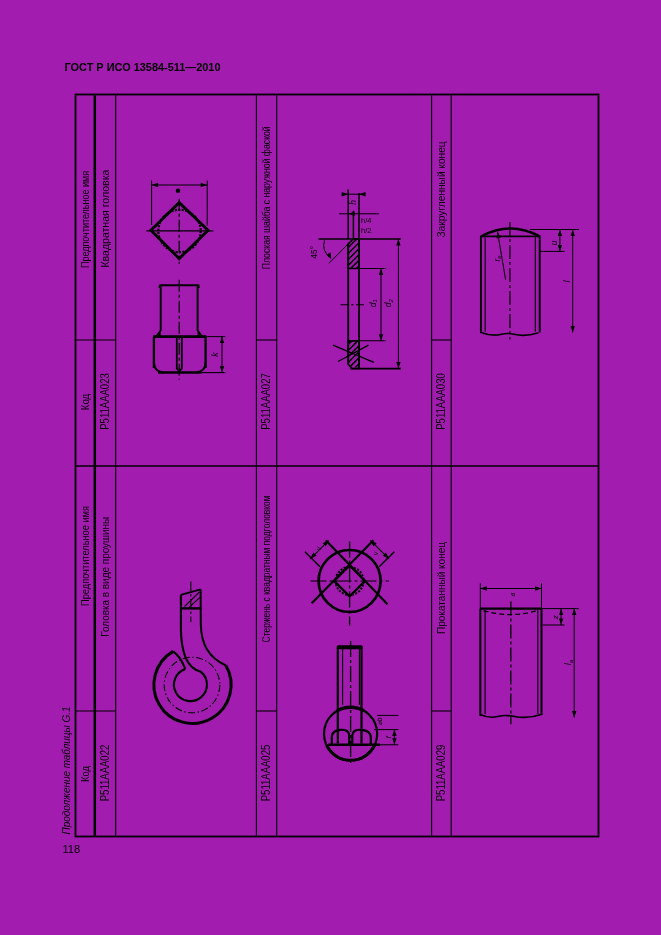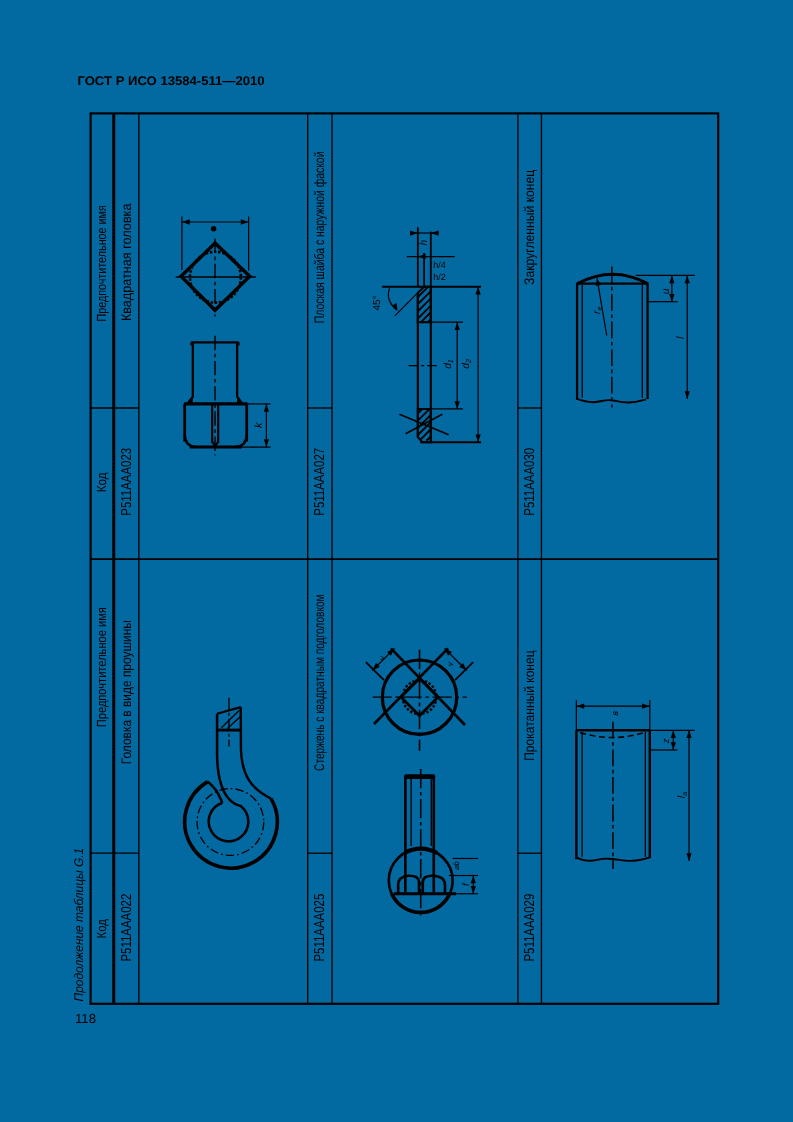--- a/index.html
+++ b/index.html
@@ -1,16 +1,16 @@
 <!DOCTYPE html>
 <html><head>
 <meta charset="utf-8">
 <style>
   html,body{margin:0;padding:0;background:#fff;}
-  .page{position:relative;width:661px;height:935px;background:#0369a1;overflow:hidden;}
+  .page{position:relative;width:661px;height:935px;background:#a21caf;overflow:hidden;}
   svg{position:absolute;left:0;top:0;}
   text{font-family:"Liberation Sans", sans-serif;fill:#000000;}
 </style>
 </head>
 <body>
 <div class="page">
 <svg width="661" height="935" viewBox="0 0 661 935">
 <g stroke="#000000" fill="none" stroke-linecap="butt">
 
 <text x="64.5" y="71" font-size="10.5" font-weight="bold" stroke="none" fill="#000000" textLength="156" lengthAdjust="spacingAndGlyphs">ГОСТ Р ИСО 13584-511—2010</text>

